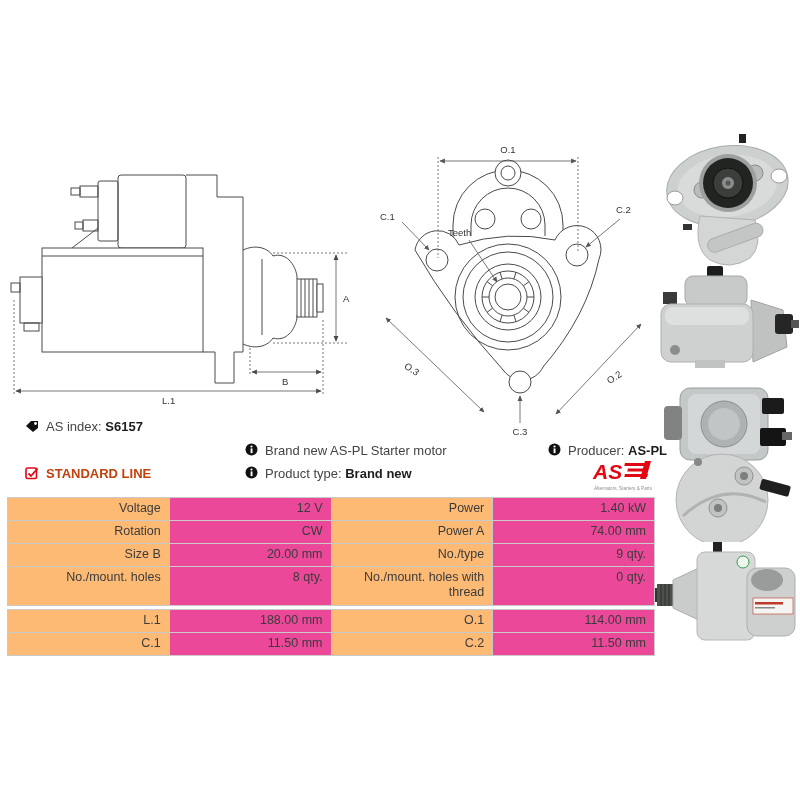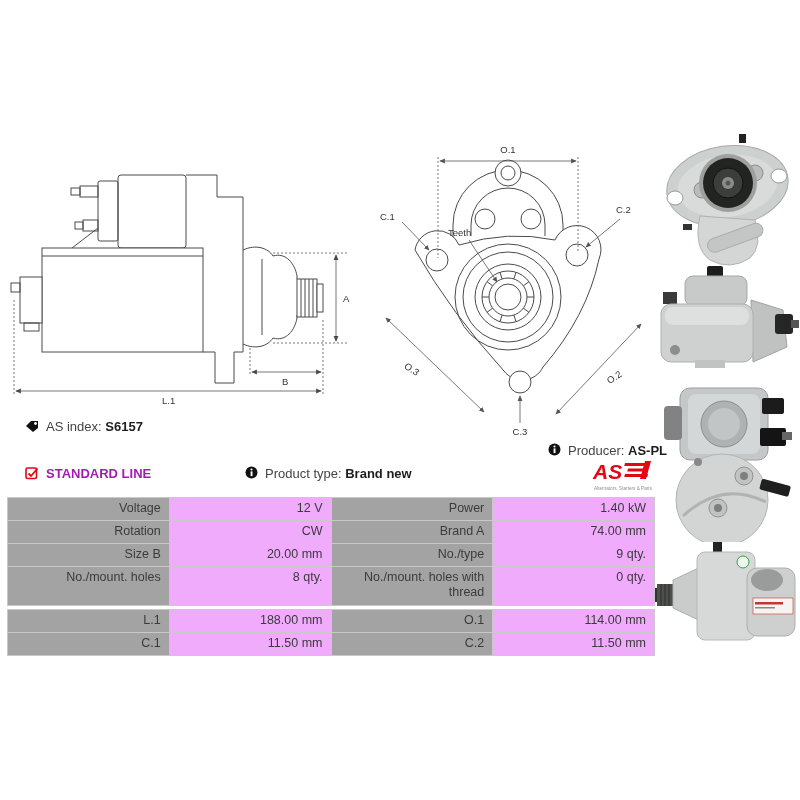--- a/index.html
+++ b/index.html
@@ -4,28 +4,28 @@
 <style>
   html,body{margin:0;padding:0;background:#fff;}
   .page{position:relative;width:800px;height:800px;background:#fff;overflow:hidden;
         font-family:"Liberation Sans",sans-serif;color:#3c3c3c;}
   .abs{position:absolute;}
   
   .info-item{position:absolute;display:flex;align-items:flex-start;gap:7px;
              font-size:13px;line-height:15px;color:#444;white-space:nowrap;}
   .info-item b{color:#1d1d1d;}
   .info-item .ico{flex:0 0 auto;margin-top:0px;}
-  .red{color:#a21caf;font-weight:bold;}
+  .red{color:#c2410c;font-weight:bold;}
   
   table.spec{border-collapse:collapse;table-layout:fixed;width:648px;position:absolute;left:7px;}
   table.spec td{border:1px solid #c9c9c9;font-size:12.5px;line-height:15px;
                 text-align:right;vertical-align:top;padding:3px 8px 3px 4px;
                 box-sizing:border-box;color:#3b3b3b;}
-  table.spec td.lbl{background:#a3a3a3;margin-top:8px;}
-  table.spec td.val{background:#f0abfc;}
+  table.spec td.lbl{background:#fdba74;margin-top:8px;}
+  table.spec td.val{background:#ec4899;}
   table.spec tr.r23 td{height:23px;}
   table.spec tr.r39 td{height:39px;}
   svg text{font-family:"Liberation Sans",sans-serif;}
 </style>
 </head>
 <body>
 
 <div class="page">
 
   <svg class="abs" style="left:10px;top:172px;" width="345" height="235" viewBox="0 0 345 235">
@@ -211,20 +211,28 @@
   </div>
 
   <div class="info-item" style="left:25px;top:466px;">
     <svg class="ico" width="14" height="14" viewBox="0 0 14 14">
       <rect x="1" y="2" width="10.5" height="10.5" rx="1.5" fill="none" stroke="#e30613" stroke-width="1.6"></rect>
       <path d="M3.5,7.5 L6,10 L12.5,2.5" fill="none" stroke="#e30613" stroke-width="1.8"></path>
     </svg>
     <span class="red">STANDARD LINE</span>
   </div>
 
+  <div class="info-item" style="left:245px;top:443px;">
+    <svg class="ico" width="13" height="13" viewBox="0 0 13 13">
+      <circle cx="6.5" cy="6.5" r="6" fill="#111"></circle>
+      <rect x="5.6" y="5.4" width="1.9" height="4.7" fill="#fff"></rect>
+      <circle cx="6.5" cy="3.5" r="1.1" fill="#fff"></circle>
+    </svg>
+    <span>Brand new AS-PL Starter motor</span>
+  </div>
 
   <div class="info-item" style="left:245px;top:466px;">
     <svg class="ico" width="13" height="13" viewBox="0 0 13 13">
       <circle cx="6.5" cy="6.5" r="6" fill="#111"></circle>
       <rect x="5.6" y="5.4" width="1.9" height="4.7" fill="#fff"></rect>
       <circle cx="6.5" cy="3.5" r="1.1" fill="#fff"></circle>
     </svg>
     <span><span>Product type:</span>&nbsp;<b>Brand new</b></span>
   </div>
 
@@ -250,21 +258,21 @@
     <tbody>
         <tr class="r23">
       <td class="lbl">Voltage</td>
       <td class="val">12 V</td>
       <td class="lbl">Power</td>
       <td class="val">1.40 kW</td>
     </tr>
     <tr class="r23">
       <td class="lbl">Rotation</td>
       <td class="val">CW</td>
-      <td class="lbl">Brand A</td>
+      <td class="lbl">Power A</td>
       <td class="val">74.00 mm</td>
     </tr>
     <tr class="r23">
       <td class="lbl">Size B</td>
       <td class="val">20.00 mm</td>
       <td class="lbl">No./type</td>
       <td class="val">9 qty.</td>
     </tr>
     <tr class="r39">
       <td class="lbl">No./mount. holes</td>

